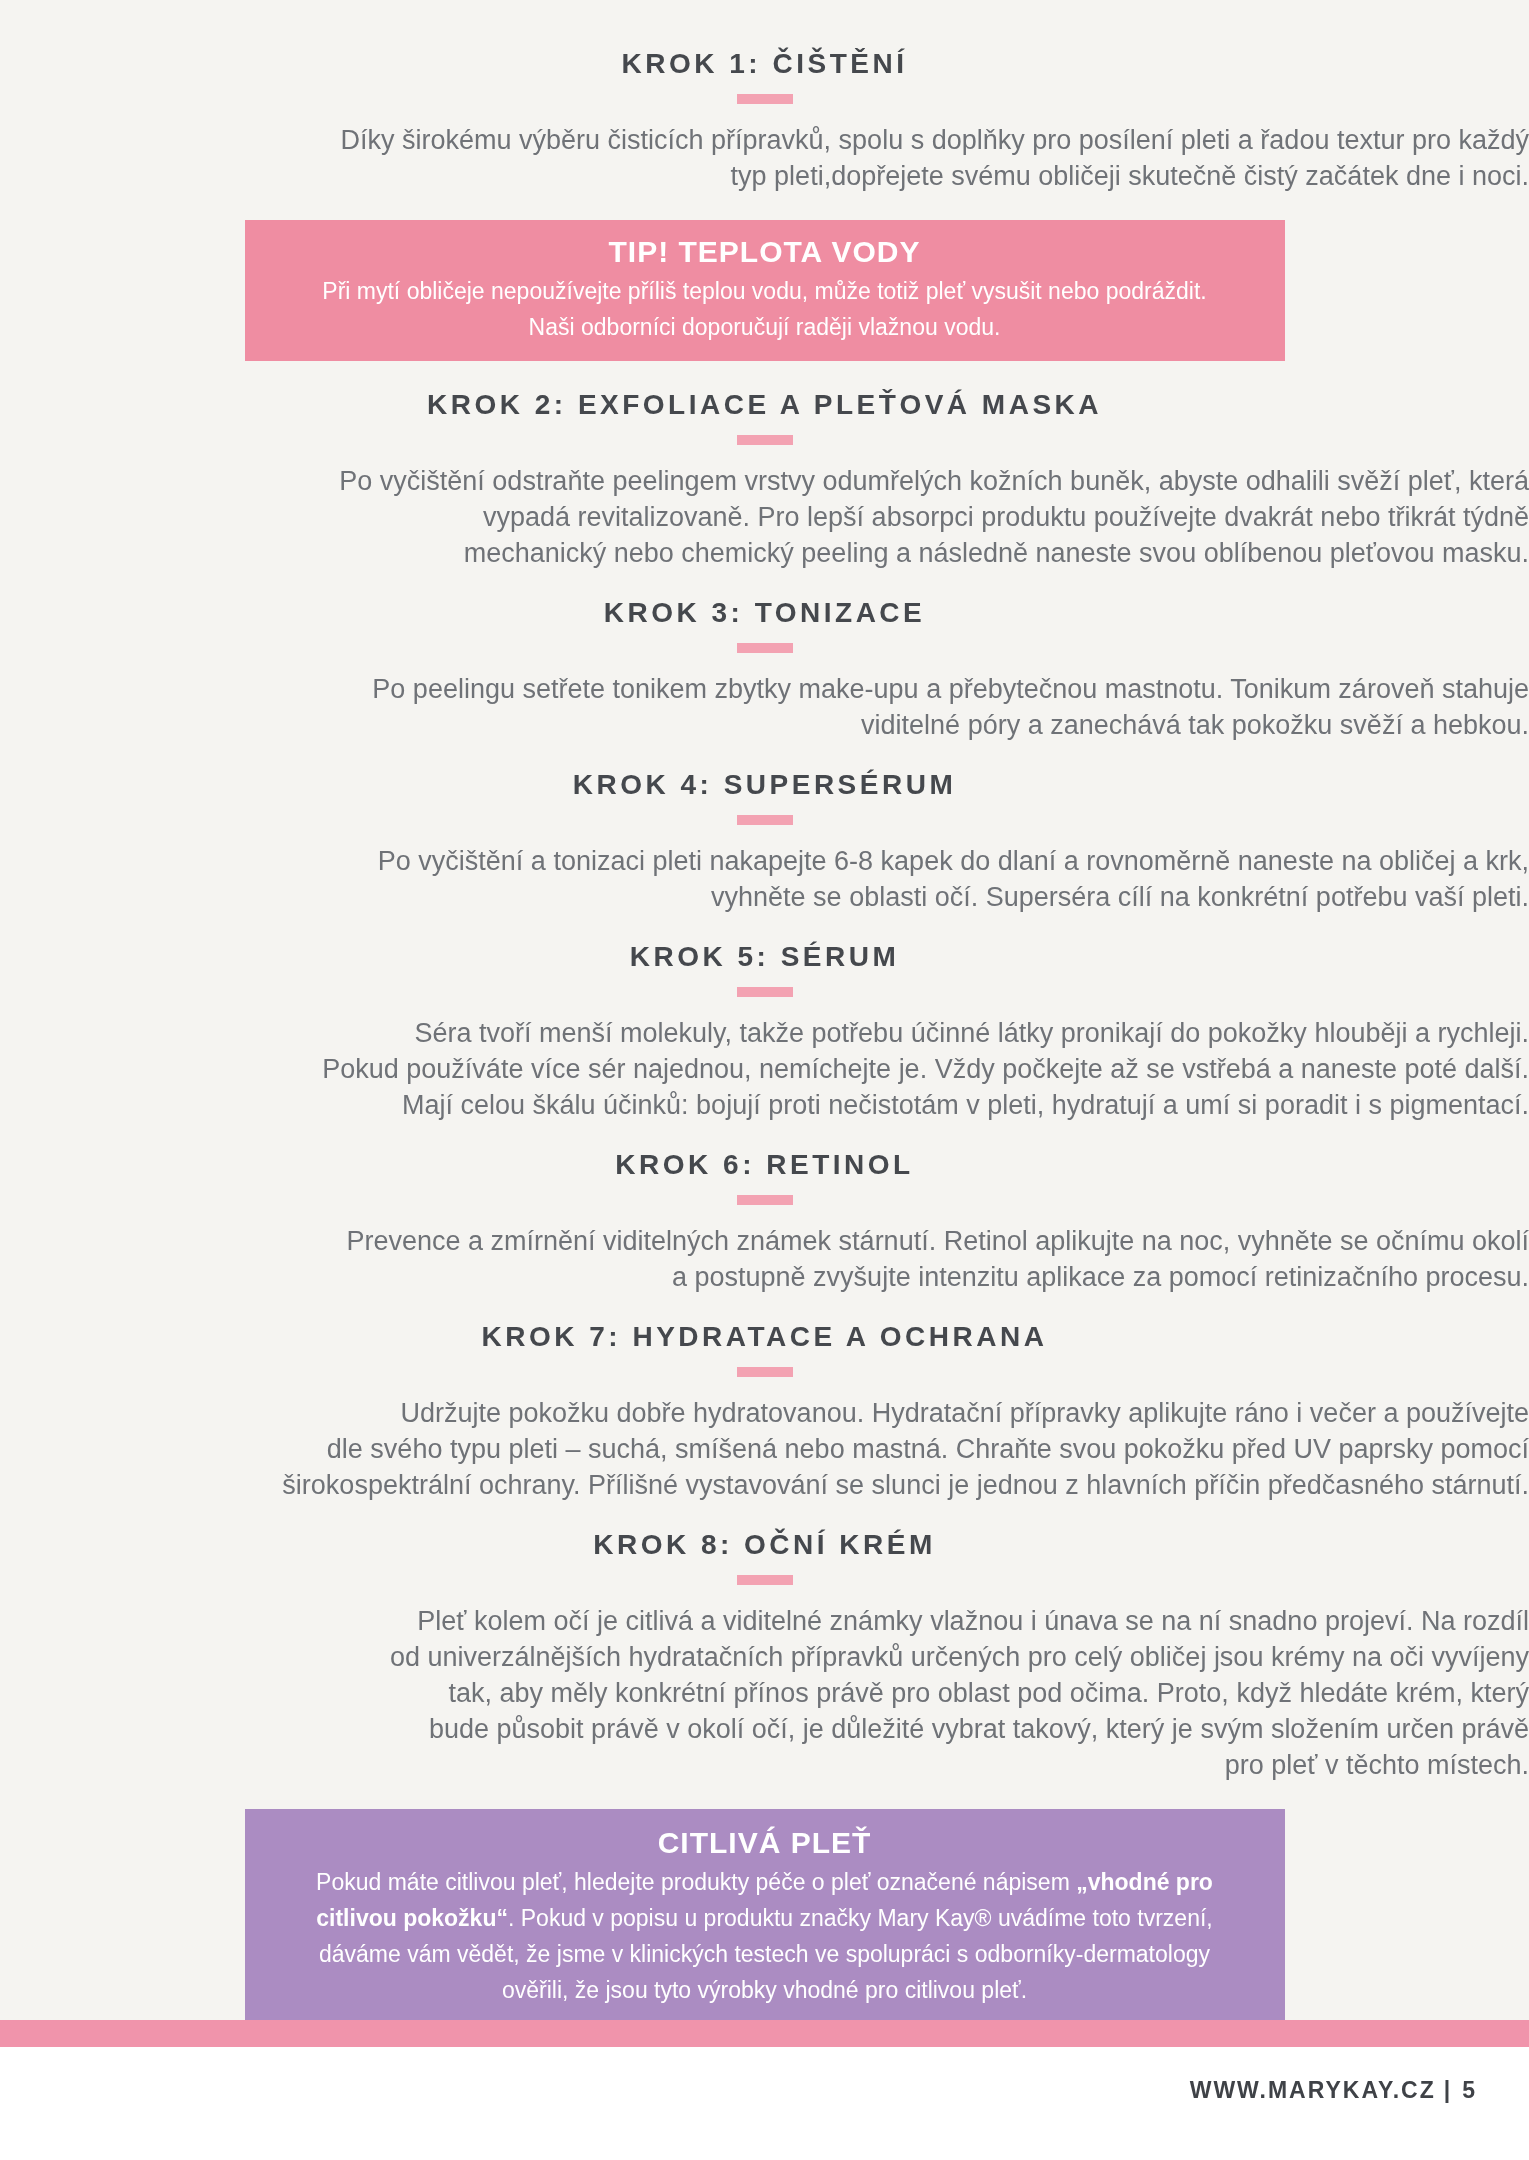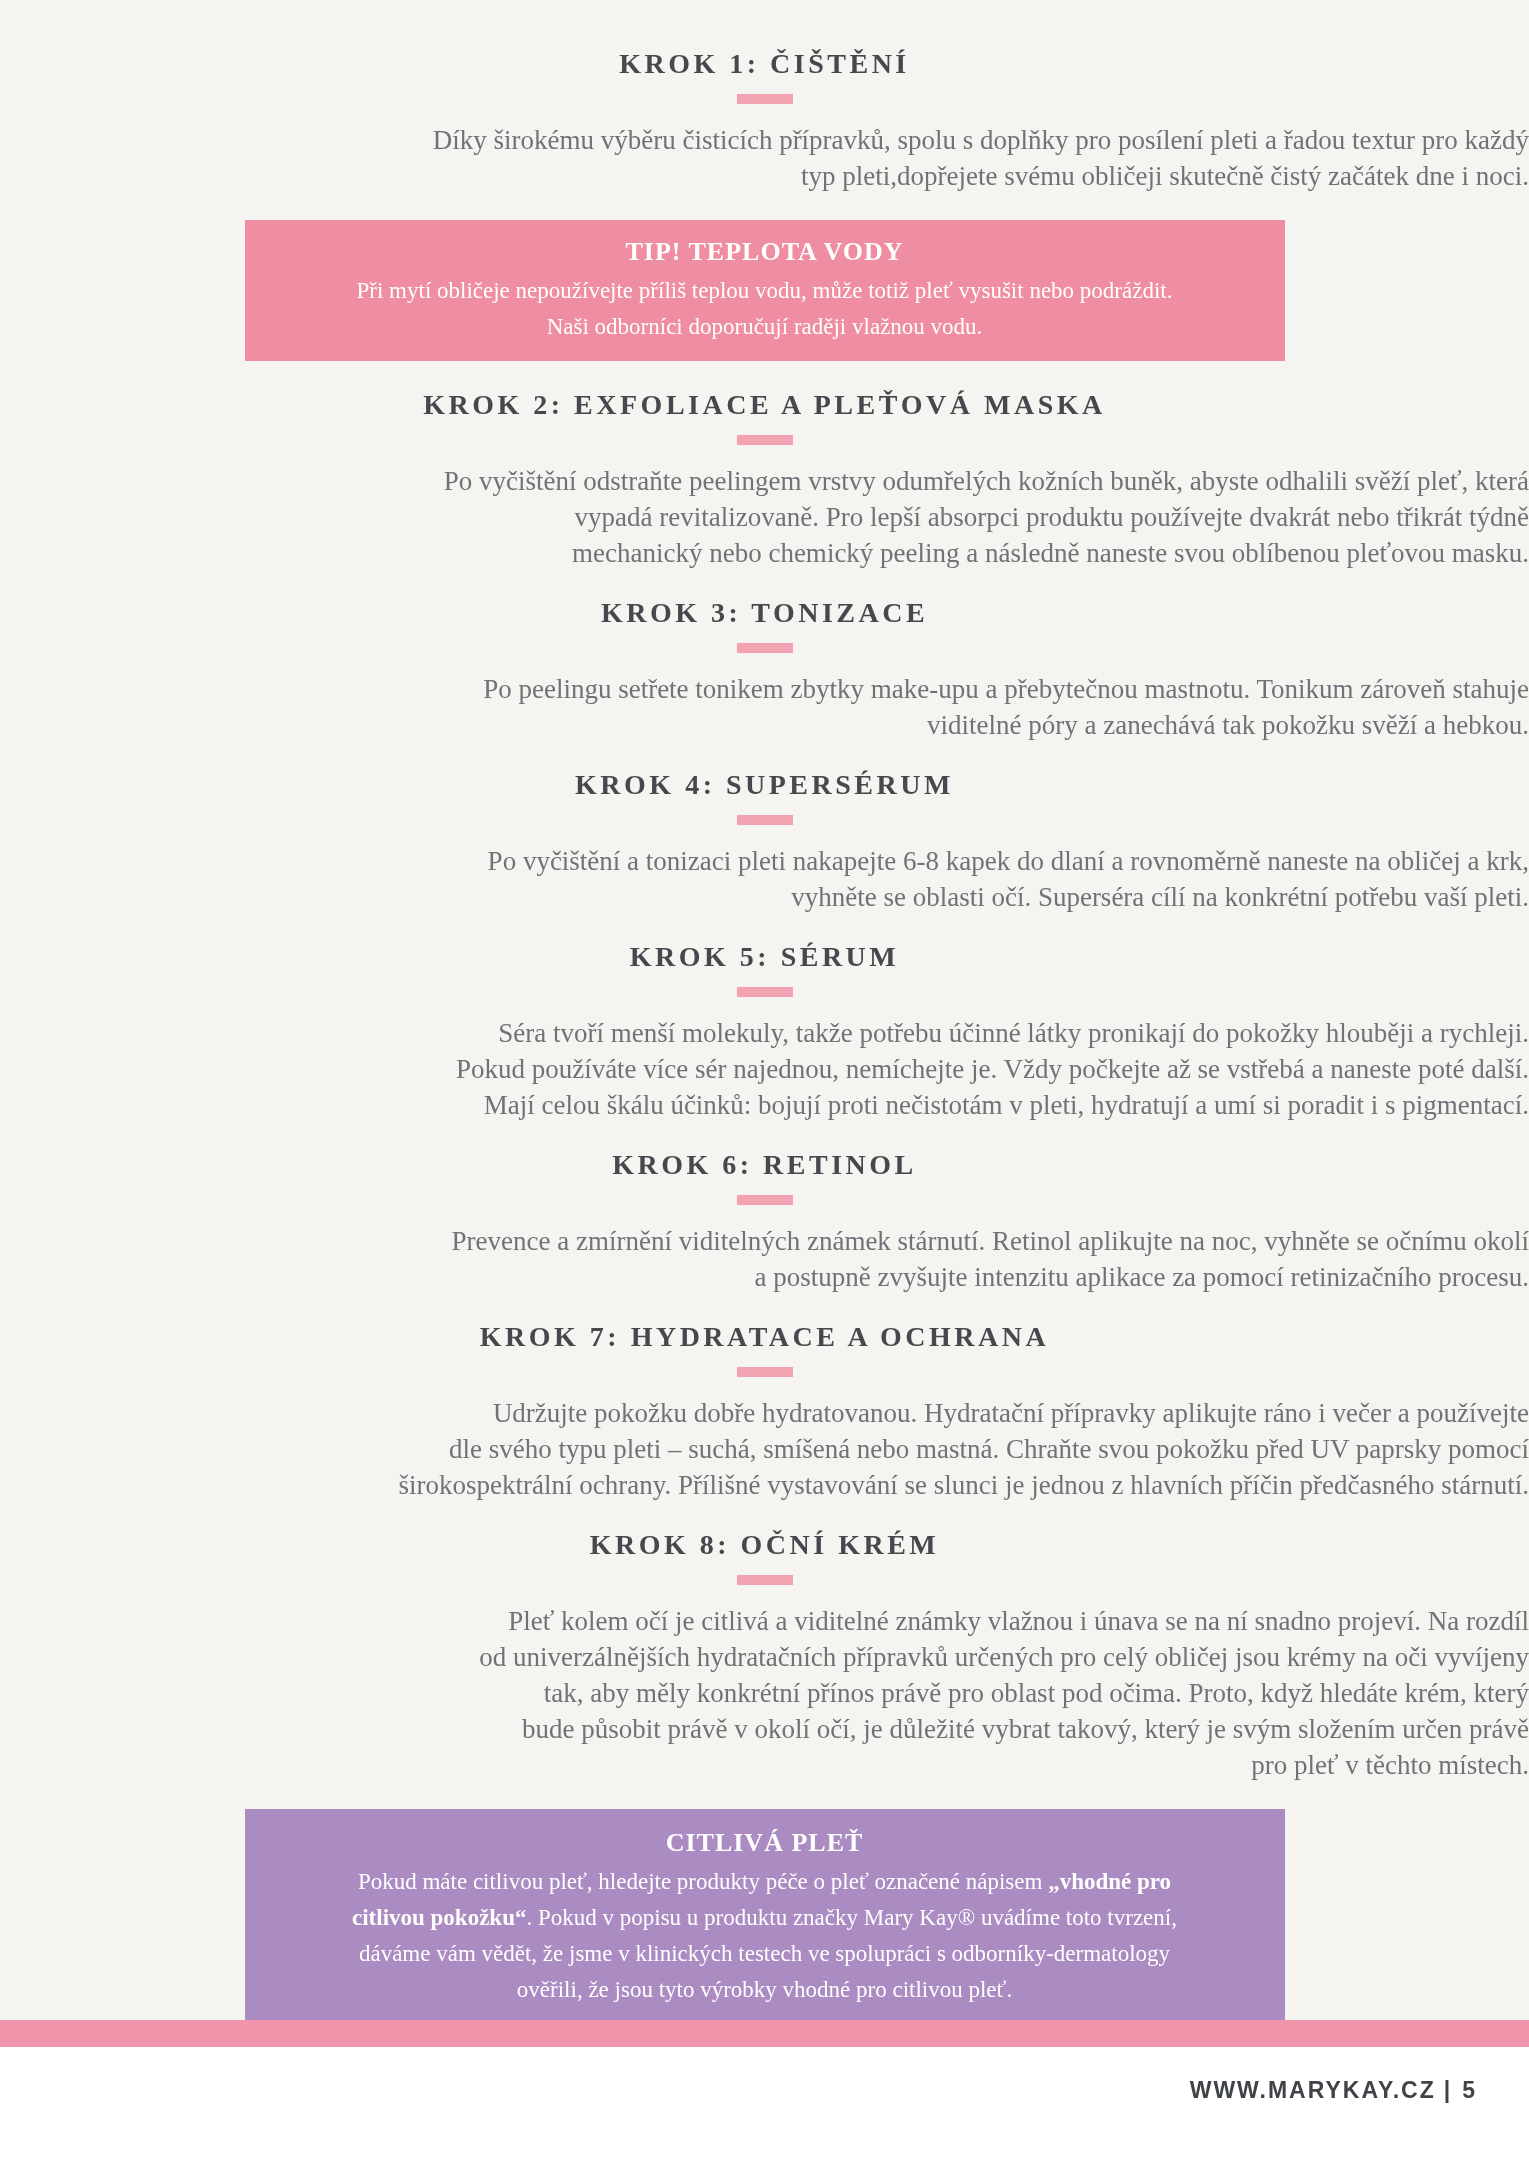--- a/index.html
+++ b/index.html
@@ -11,40 +11,40 @@
     --body:#6f7277;
     --page-bg:#f5f4f1;
     --footer-text:#3f4247;
   }
   html,body{margin:0;padding:0;}
   body{
     width:1529px;height:2160px;position:relative;overflow:hidden;
     background:var(--page-bg);
     font-family:"Liberation Sans", sans-serif;
   }
-  .content{padding-top:48px;font-family:Liberation Serif, serif;}
+  .content{padding-top:48px;}
   .step{margin-bottom:26px;}
   .step-title{
     margin:0;text-align:center;
     font-size:28px;line-height:32px;font-weight:bold;
     letter-spacing:3.5px;color:var(--heading);
   }
   .dash{width:56px;height:10px;background:var(--pink-light);margin:14px auto 18px;}
   .step-body{
     display:flex;flex-direction:column;align-items:flex-end;
     font-size:27px;line-height:36px;color:var(--body);text-align:center;
   }
   .step-body div{white-space:nowrap;}
   .callout{
     width:1040px;margin:0 auto;box-sizing:border-box;
     color:#ffffff;text-align:center;
   }
   .tip-box{background:var(--pink);padding:14px 0 16px;margin-bottom:28px;}
   .sensitive-box{background:var(--purple);padding:16px 0 18px;margin-top:0;}
-  .box-title{font-size:26px;line-height:36px;font-weight:bold;letter-spacing:1px;margin-bottom:3px;}
+  .box-title{font-size:30px;line-height:36px;font-weight:bold;letter-spacing:1px;margin-bottom:3px;}
   .box-body{display:flex;flex-direction:column;align-items:center;font-size:23px;line-height:36px;}
   .box-body div,.box-line{white-space:nowrap;}
   .box-line .bold{font-weight:bold;}
   .footer-bar{
     position:absolute;left:0;bottom:113px;width:100%;height:27px;
     background:var(--pink-bar);
   }
   .footer-strip{
     position:absolute;left:0;bottom:0;width:100%;height:113px;
     background:#ffffff;box-sizing:border-box;

